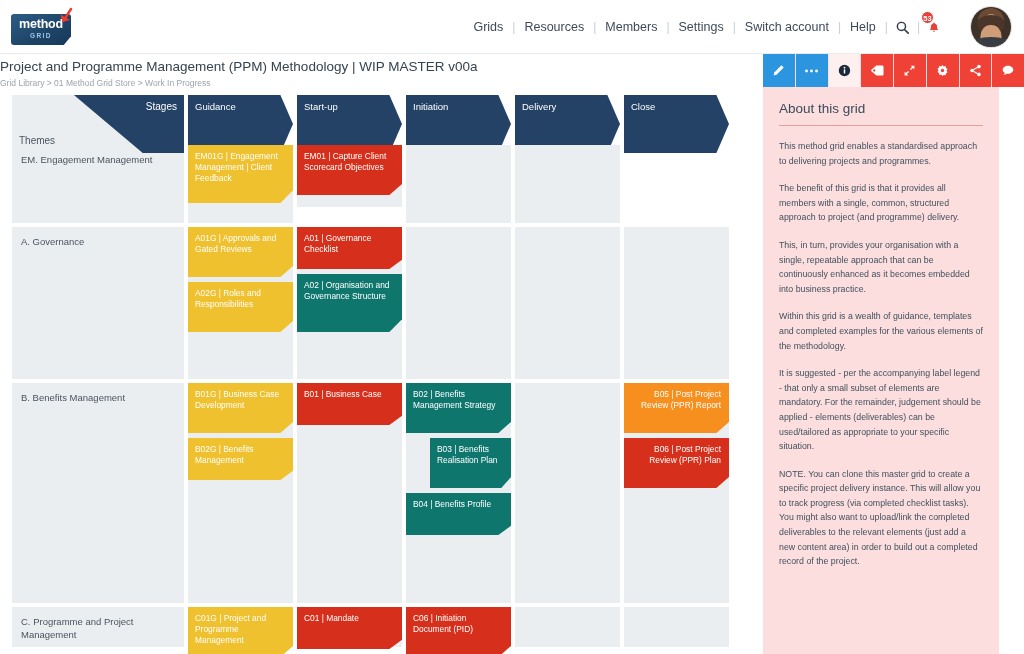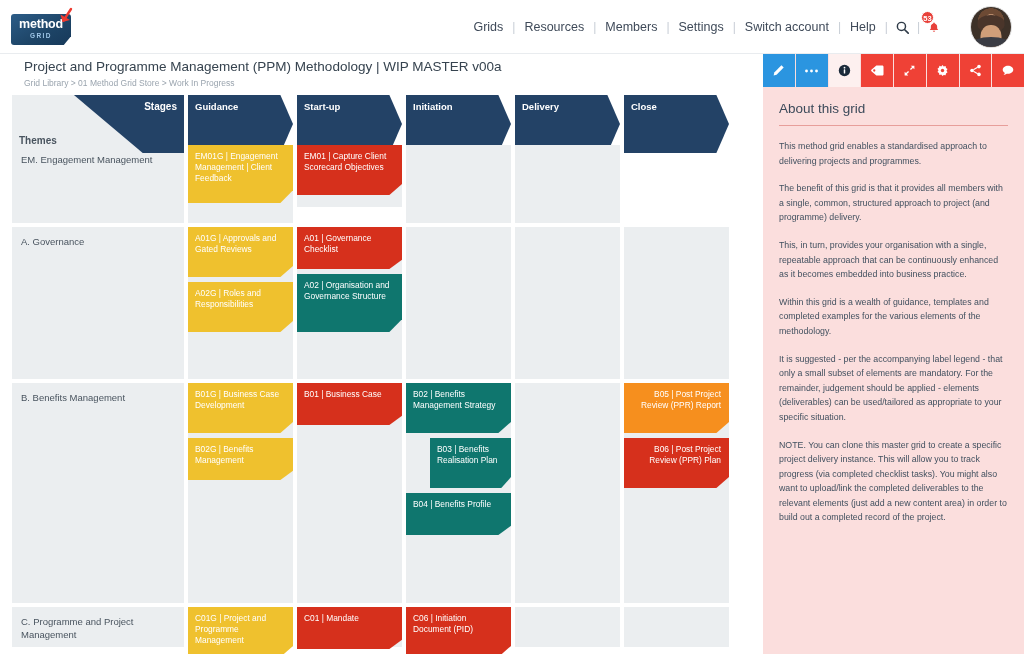--- a/index.html
+++ b/index.html
@@ -91,21 +91,21 @@
     transform: translateX(-50%);
     width: 40px; height: 16px; border-radius: 50% 50% 0 0;
     background: #3a3c44;
   }
 
   
   .titlebar {
     position: absolute; left: 0; top: 54px;
     width: 763px; height: 41px;
     background: #fff;
-    padding: 4px 0 0 24px;
+    padding: 4px 0 0 0;
   }
   .grid-title {
     font-size: 13.5px; color: #36434f; line-height: 18px;
   }
   .breadcrumb {
     font-size: 8.5px; color: #9aa4ae; line-height: 12px; margin-top: 1px;
   }
 
   
   .gridwrap {
@@ -116,21 +116,21 @@
   }
   .grid-row {
     display: flex;
     width: 763px;
     margin-bottom: 4px;
   }
   .col-theme { width: 172px; flex: 0 0 172px; margin-left: 12px; margin-right: 4px;}
   .col-stage { width: 105px; flex: 0 0 105px; margin-right: 4px; }
 
   
-  .hdr-row { height: 46px; font-weight: bold; }
+  .hdr-row { height: 46px; }
   .themes-stages {
     position: relative; height: 58px;
     background: #ebeef0; overflow: hidden;
   }
   .ts-diag {
     position: absolute; inset: 0;
     background: #234266;
     clip-path: polygon(36% 0, 100% 0, 100% 100%, 100% 100%, 76% 100%);
   }
   .ts-stages {
@@ -171,21 +171,21 @@
   }
   .card:last-child { margin-bottom: 0; }
   .c-yellow { background: #efc12e; }
   .c-red    { background: #d6301c; }
   .c-teal   { background: #0f766e; }
   .c-orange { background: #f68f1e; }
 
   
   .rightpanel {
     position: absolute; left: 763px; top: 54px;
-    width: 261px; height: 600px;
+    width: 236px; height: 600px;
     background: #fbdedd;
   }
   .panel-toolbar {
     display: flex; height: 33px; width: 261px;
     background: #fbdedd;
   }
   .tbtn {
     flex: 1 1 0; height: 33px;
     display: flex; align-items: center; justify-content: center;
     margin-right: 1px;

